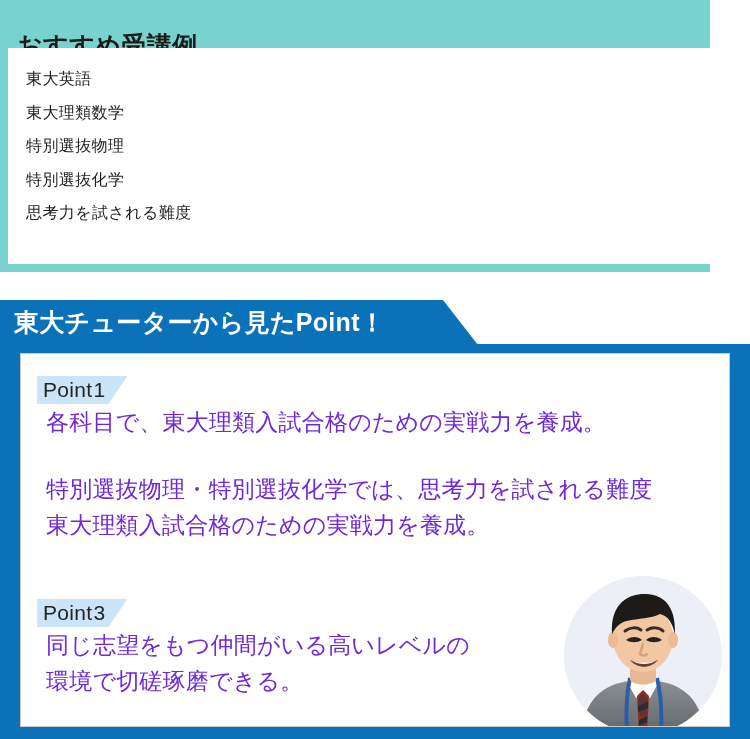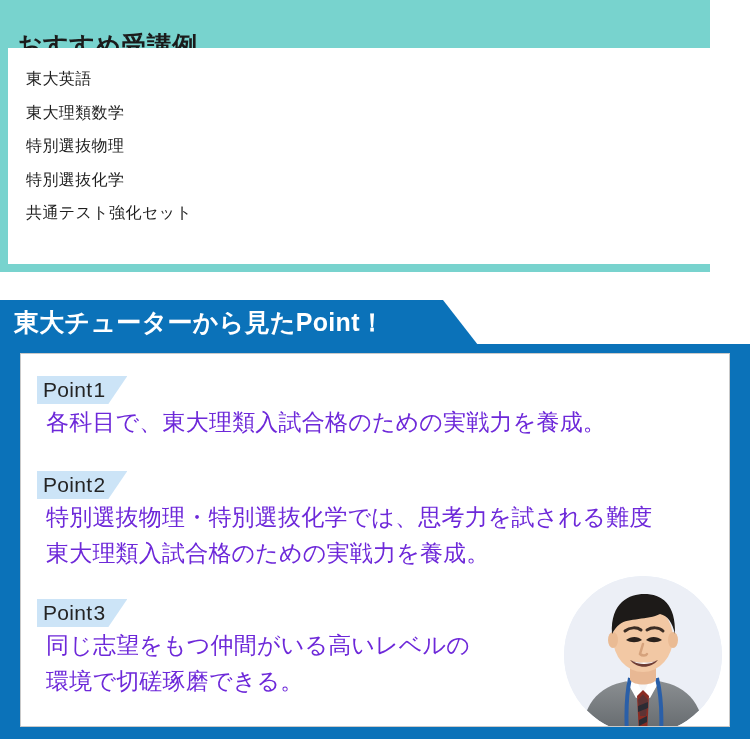--- a/index.html
+++ b/index.html
@@ -170,21 +170,21 @@
 
 <section class="teal-card">
   <h2 class="teal-card__title">おすすめ受講例</h2>
 
   <div class="teal-card__body">
     <ul class="course-list">
       <li class="course-list__item">東大英語</li>
       <li class="course-list__item">東大理類数学</li>
       <li class="course-list__item">特別選抜物理</li>
       <li class="course-list__item">特別選抜化学</li>
-      <li class="course-list__item">共通テスト強化セット</li>
+      <li class="course-list__item">思考力を試される難度</li>
     </ul>
   </div>
 </section>
 
 <section class="blue-card">
 
   <div class="blue-card__tab"></div>
   <div class="blue-card__tab-text">東大チューターから見たPoint！</div>
 
   <div class="blue-card__frame">
@@ -193,23 +193,20 @@
       <div class="points">
 
         <div class="point point--1">
           <div class="point__label">
             <span>Point</span><span class="num">1</span>
           </div>
           <div class="point__text">各科目で、東大理類入試合格のための実戦力を養成。</div>
         </div>
 
         <div class="point point--2">
-          <div class="point__label">
-            <span>Point</span><span class="num">2</span>
-          </div>
           <div class="point__text">特別選抜物理・特別選抜化学では、思考力を試される難度</div>
           <div class="point__text">東大理類入試合格のための実戦力を養成。</div>
         </div>
 
         <div class="point point--3">
           <div class="point__label">
             <span>Point</span><span class="num">3</span>
           </div>
           <div class="point__text">同じ志望をもつ仲間がいる高いレベルの</div>
           <div class="point__text">環境で切磋琢磨できる。</div>

